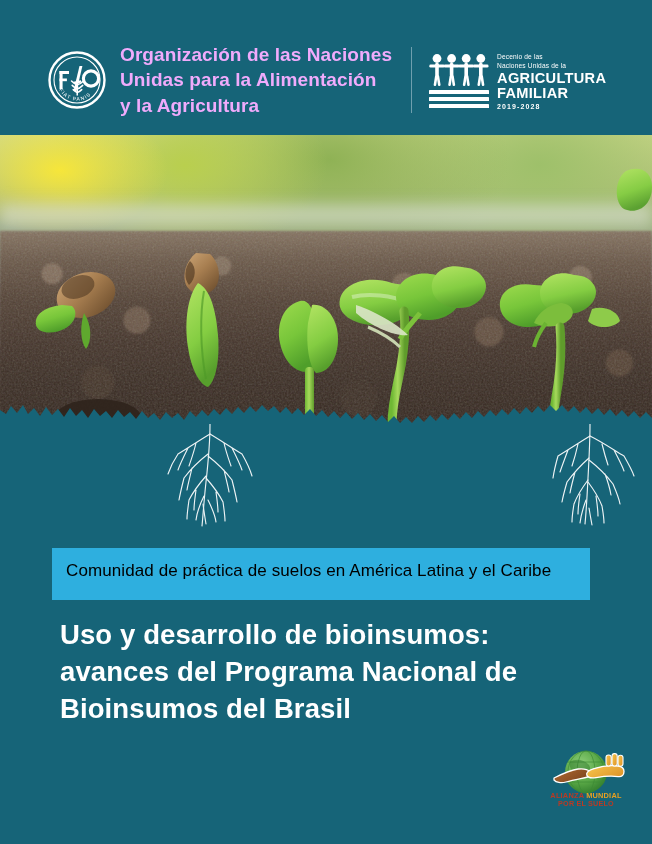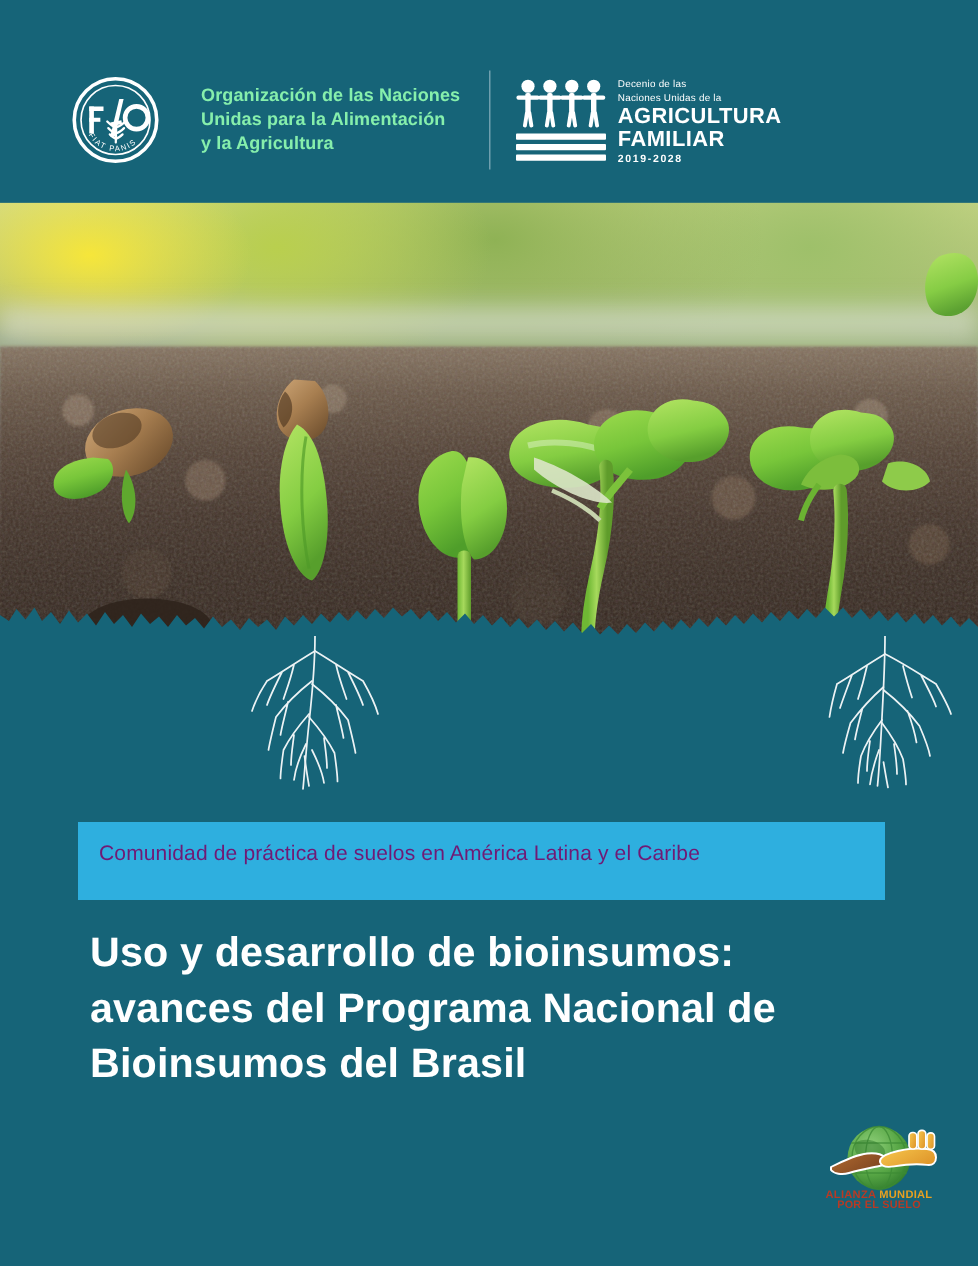--- a/index.html
+++ b/index.html
@@ -37,39 +37,39 @@
   }
   
   .fao-mark {
     width: 58px;
     height: 58px;
     flex: 0 0 58px;
     position: relative;
   }
   .fao-mark svg { display: block; }
   .fao-text {
-    margin-left: 28px;
-    color: #86efac;
-    font-size: 12px;
+    margin-left: 14px;
+    color: #f0abfc;
+    font-size: 19px;
     font-weight: bold;
     line-height: 1.33;
     letter-spacing: 0.1px;
     white-space: pre-line;
   }
   .divider-vert {
     width: 1px;
     height: 66px;
     background: #6f9fae;
     margin: 0 17px 0 19px;
     flex: 0 0 1px;
   }
   
   .dff {
     display: flex;
-    align-items: flex-start;
+    align-items: center;
   }
   .dff-figures { margin-top: 1px; }
   .dff-figures svg { display: block; }
   .dff-words {
     margin-left: 8px;
     color: #ffffff;
     padding-top: 2px;
   }
   .dff-small {
     font-size: 6.6px;
@@ -170,22 +170,22 @@
     left: 52px;
     top: 548px;
     width: 538px;
     min-height: 52px;
     background: #2eafdf;
     z-index: 20;
     box-sizing: border-box;
     padding: 11px 16px 12px 14px;
   }
   .subtitle-text {
-    color: #701a75;
-    font-size: 14px;
+    color: #000000;
+    font-size: 17px;
     font-weight: normal;
     line-height: 1.42;
     letter-spacing: 0.1px;
   }
 
   
   .main-title {
     position: absolute;
     left: 60px;
     top: 616px;

